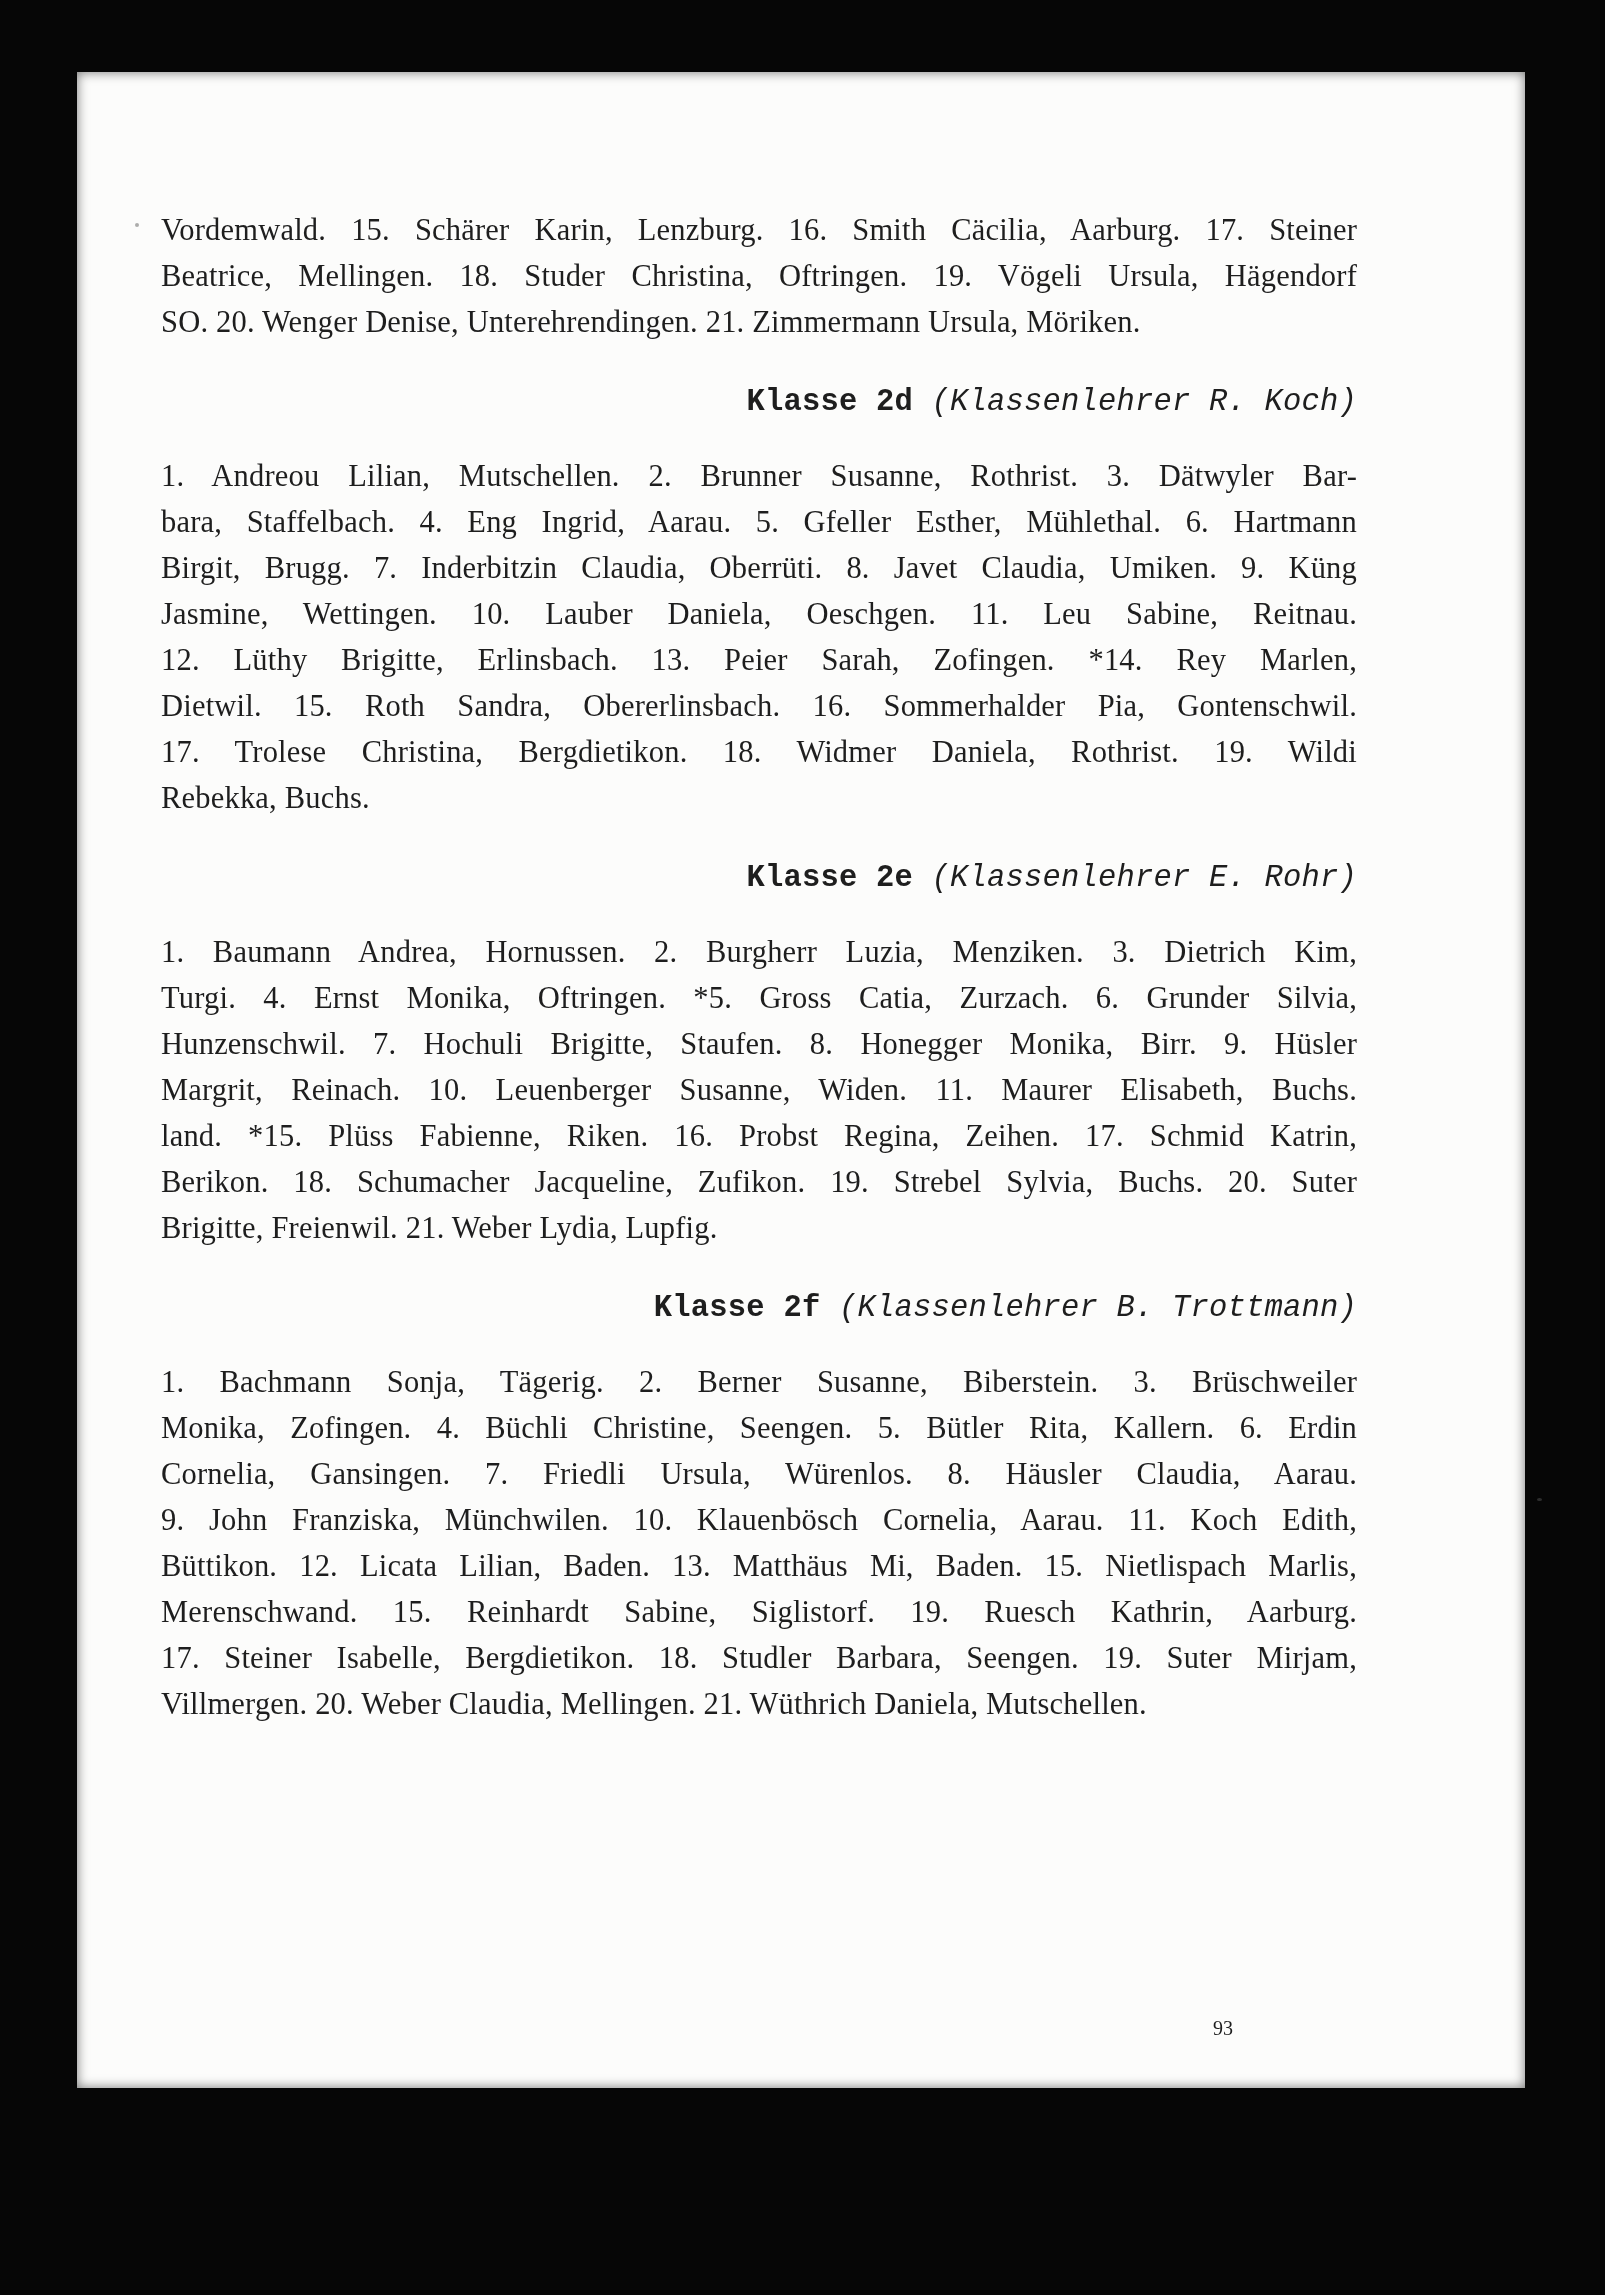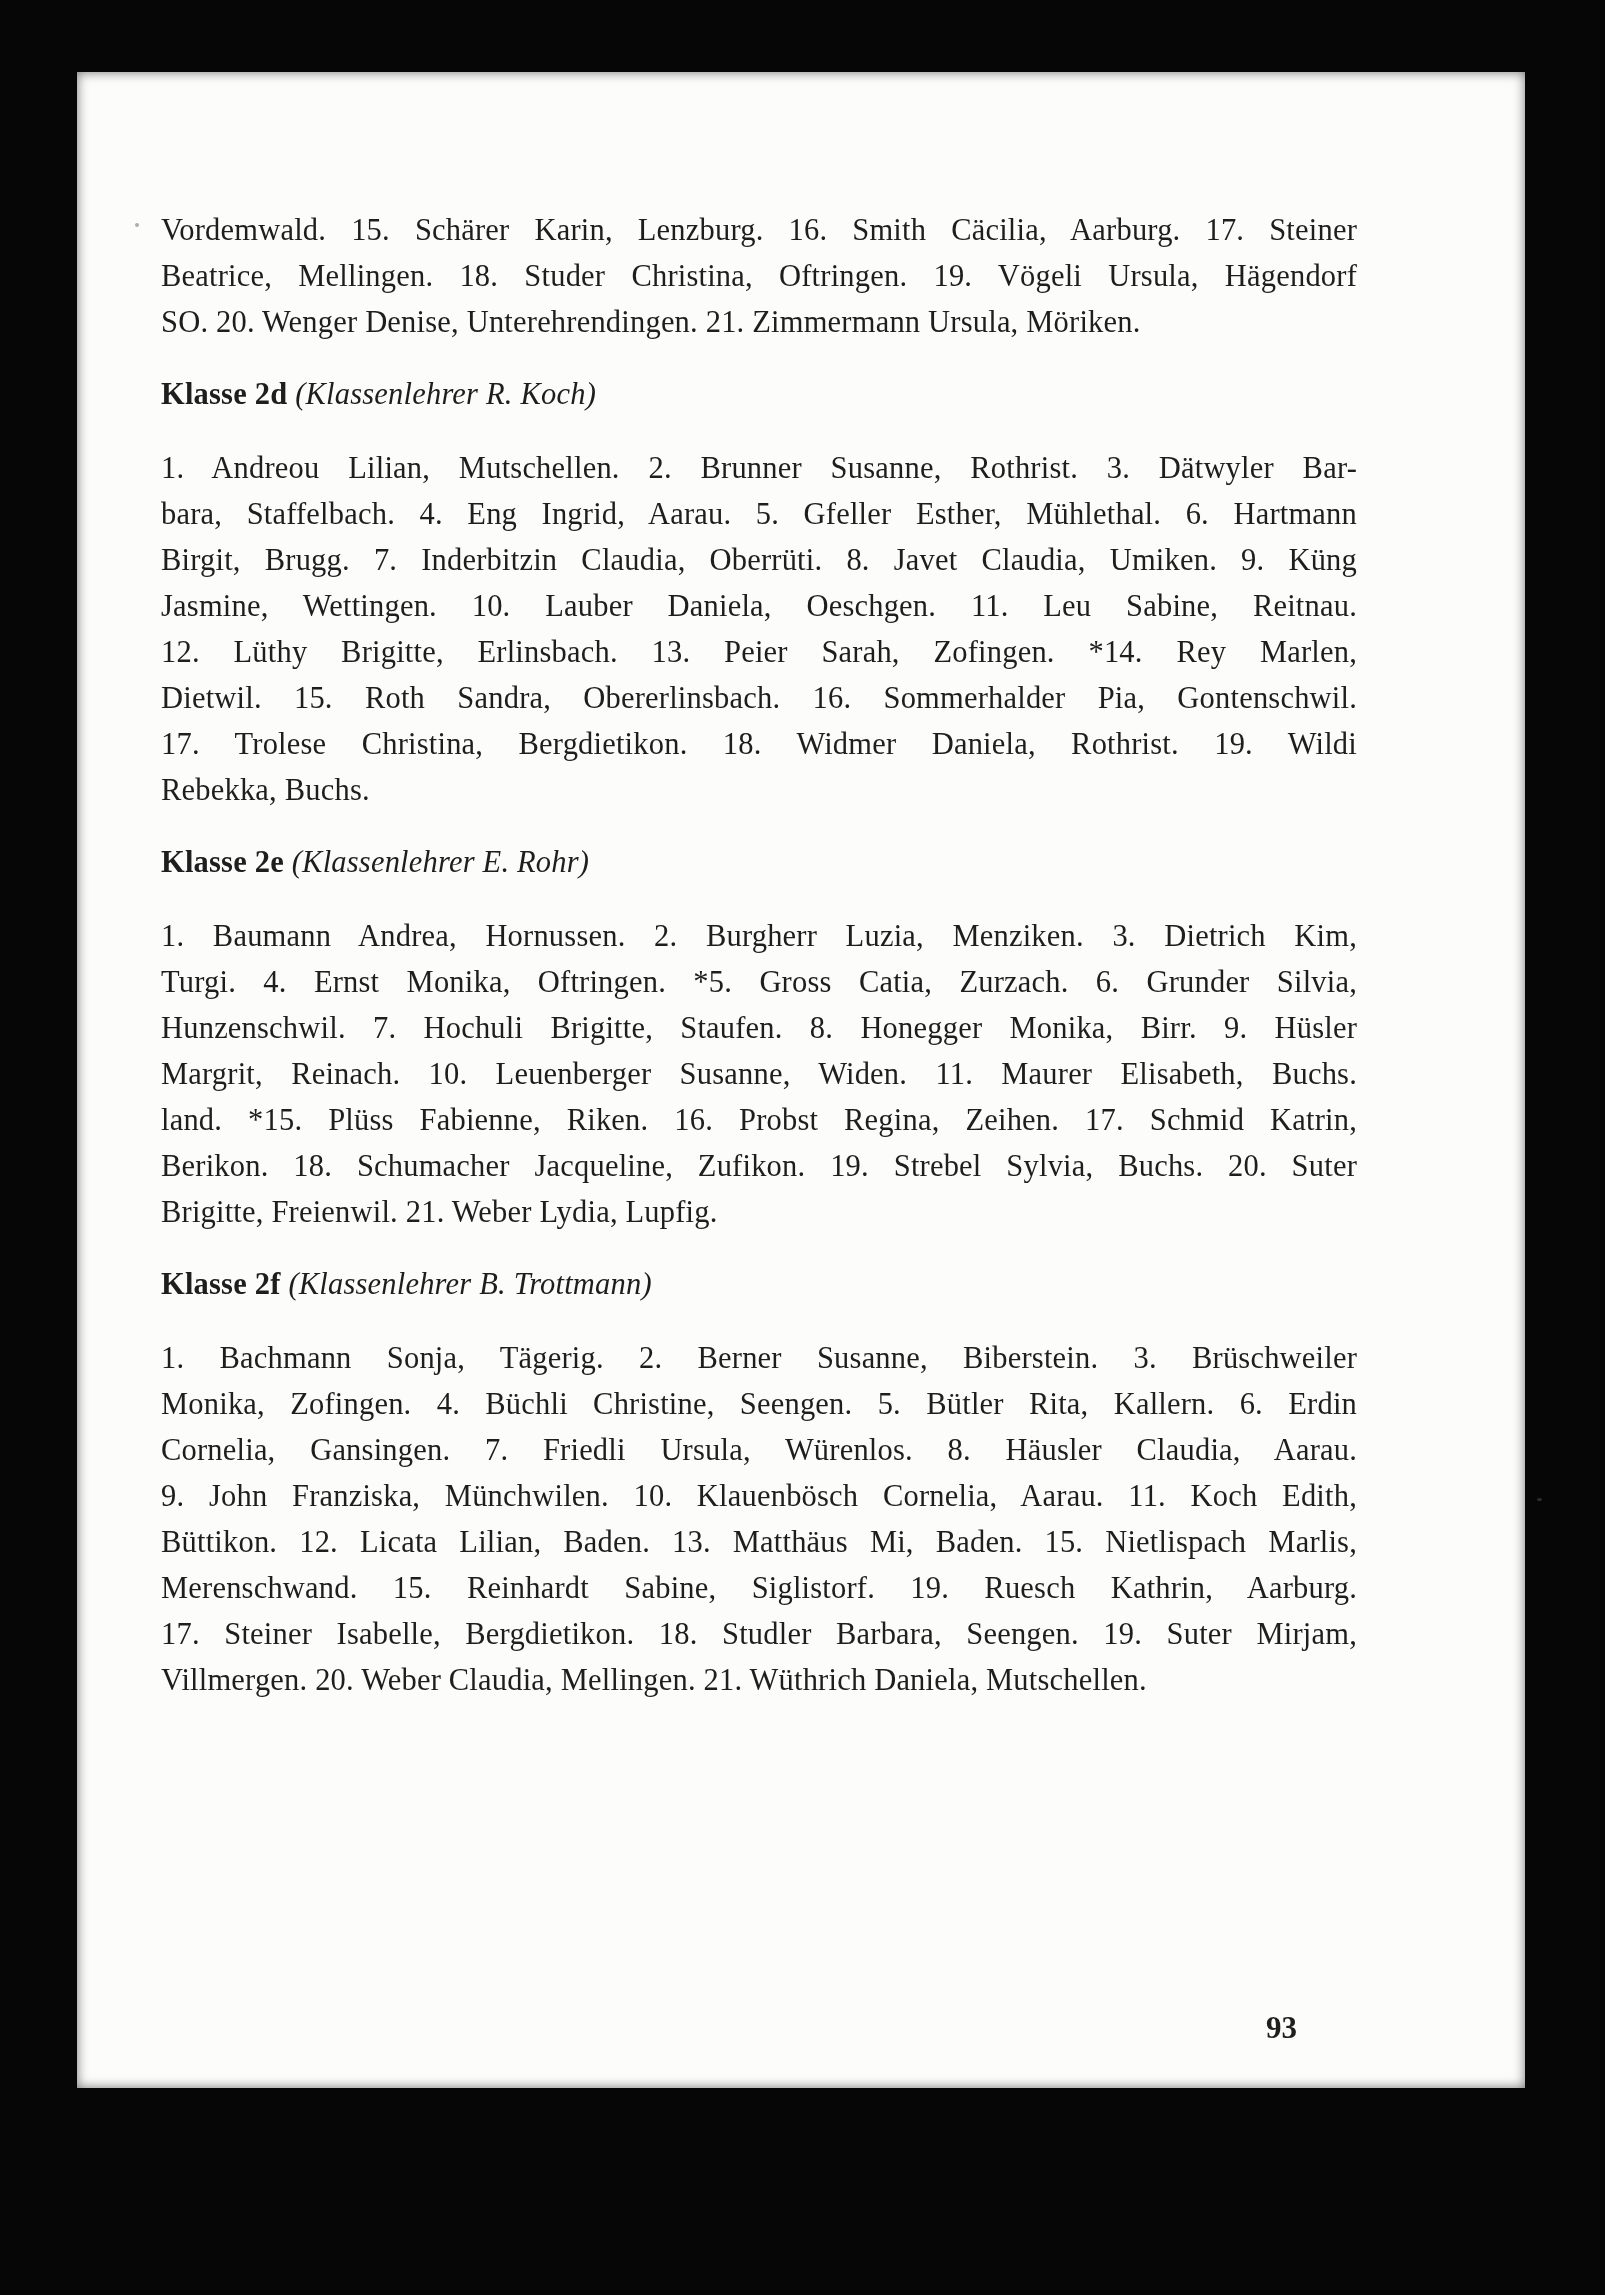--- a/index.html
+++ b/index.html
@@ -34,34 +34,34 @@
   .paragraph{margin:0;}
   .line{
     text-align:justify;
     text-align-last:justify;
     white-space:normal;
   }
   .line.last{
     text-align-last:left;
   }
   .heading{
-    margin-top:26px;
+    margin-top:34px;
     margin-bottom:28px;
-    text-align:left;
+    text-align:right;
+    font-family:Liberation Mono, monospace;
   }
   .hb{font-weight:bold;}
   .hi{font-style:italic;}
   .page-number{
     position:absolute;
-    left:1189px;
+    left:1136px;
     top:1933px;
-    font-size:31px;
+    font-size:20px;
     line-height:46px;
     color:var(--ink);
-    font-weight:bold;
   }
   
   .speck{
     position:absolute;
     background:#777;
     border-radius:50%;
     opacity:.6;
   }
   .speck.s1{left:58px;top:151px;width:4px;height:4px;}
   .speck.s2{left:1460px;top:1426px;width:4.8px;height:3.2px;opacity:.35;}

